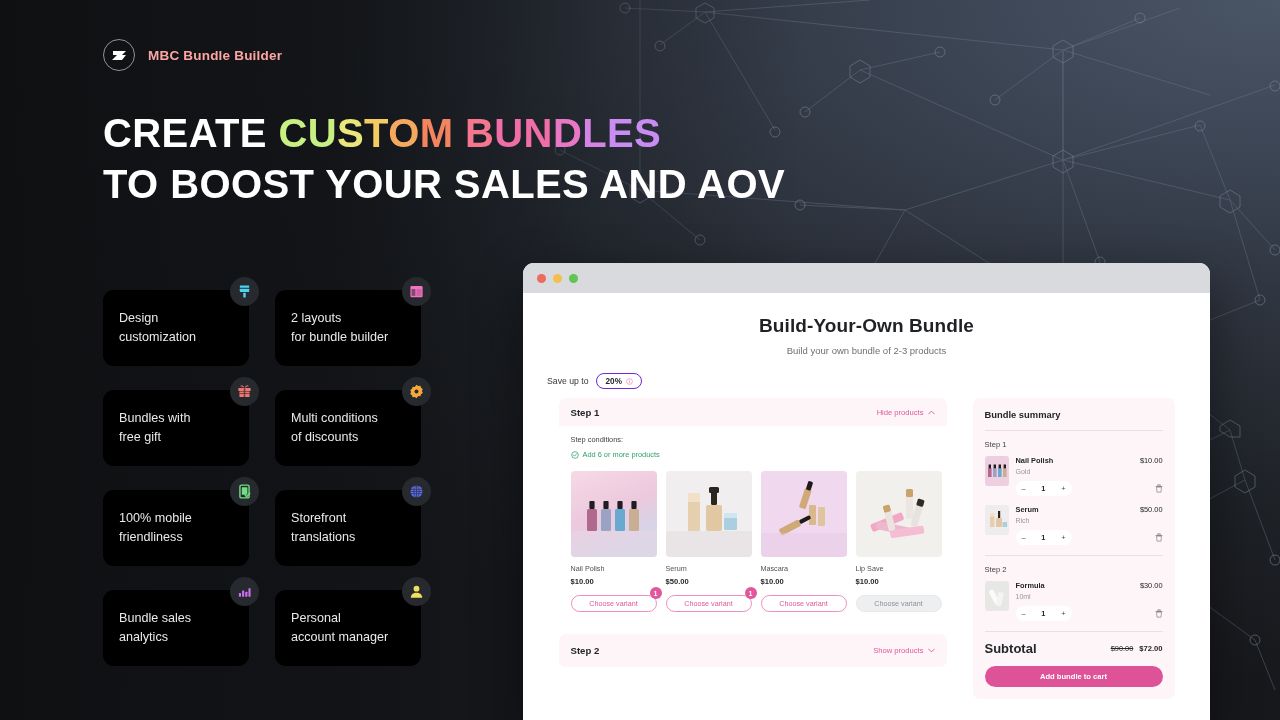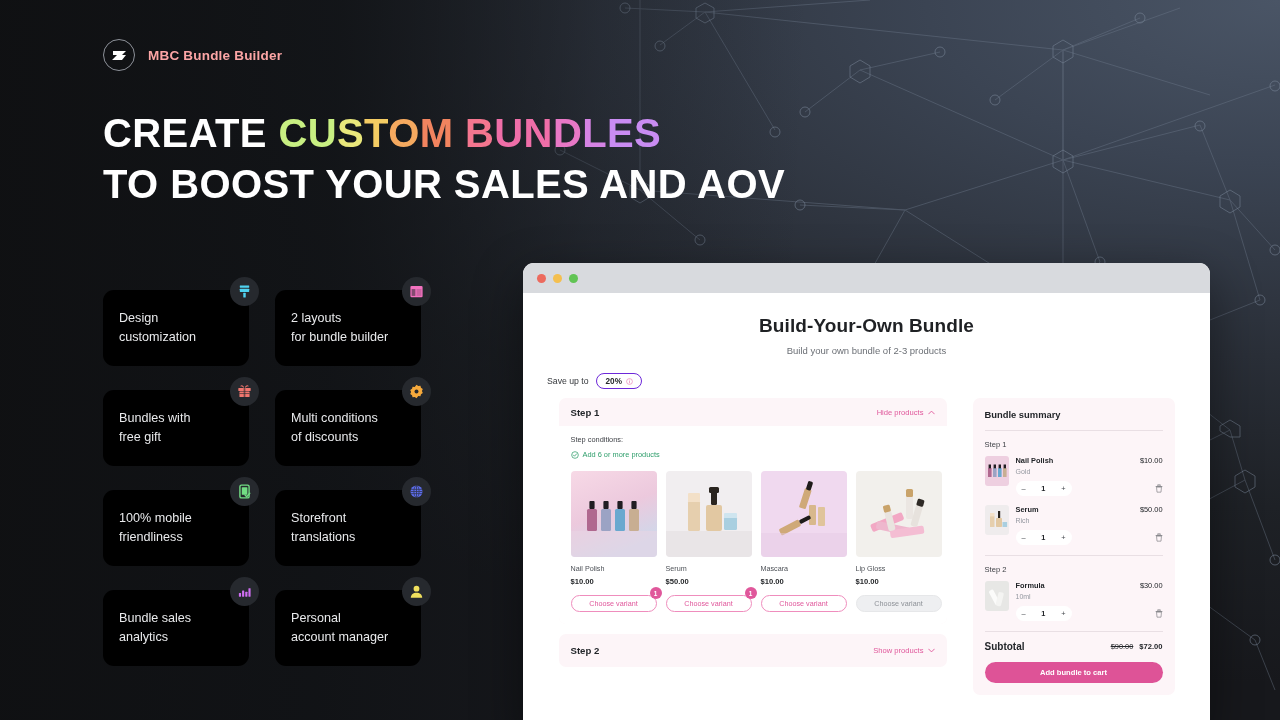--- a/index.html
+++ b/index.html
@@ -204,21 +204,21 @@
     width: 56px; height: 15px; border-radius: 999px; background: #fff;
     display: flex; align-items: center; justify-content: space-between;
     padding: 0 6px;
   }
   .stepper span { font-size: 7.4px; color: #44484e; }
   .stepper .q { font-weight: 600; color: #23262a; }
   .trash { opacity: .72; }
   .sum-subrow {
     display: flex; align-items: center; justify-content: space-between; margin-top: 2px;
   }
-  .sub-label { font-size: 10px; font-weight: 700; color: #23262a; }
+  .sub-label { font-size: 13px; font-weight: 700; color: #23262a; }
   .sub-vals { display: flex; gap: 6px; align-items: baseline; }
   .sub-old { font-size: 7.4px; color: #23262a; text-decoration: line-through; }
   .sub-new { font-size: 7.6px; font-weight: 600; color: #23262a; }
   .cta {
     margin-top: 10px; height: 21px; border-radius: 999px;
     background: #de5397; color: #fff;
     display: flex; align-items: center; justify-content: center;
     font-size: 7.6px; font-weight: 600;
   }
 </style>
@@ -552,21 +552,21 @@
                             <rect x="58" y="34" width="7" height="22" rx="2" fill="#e7e2dd"></rect>
                             <rect x="58" y="28" width="7" height="7" rx="1.5" fill="#2f2a26"></rect>
                           </g>
                         <g transform="rotate(-14 32 40)">
                             <rect x="28" y="40" width="7" height="20" rx="2" fill="#e9e4df"></rect>
                             <rect x="28" y="34" width="7" height="7" rx="1.5" fill="#c9a36a"></rect>
                           </g>
                       </g>
                     </svg>
                   </div>
-                  <div class="pname">Lip Gloss</div>
+                  <div class="pname">Lip Save</div>
                   <div class="pprice">$10.00</div>
                   <div class="pvar-wrap">
                     <div class="pvar disabled">Choose variant</div>
                   </div>
                 </div>
 
               </div>
             </div>
           </div>
 

